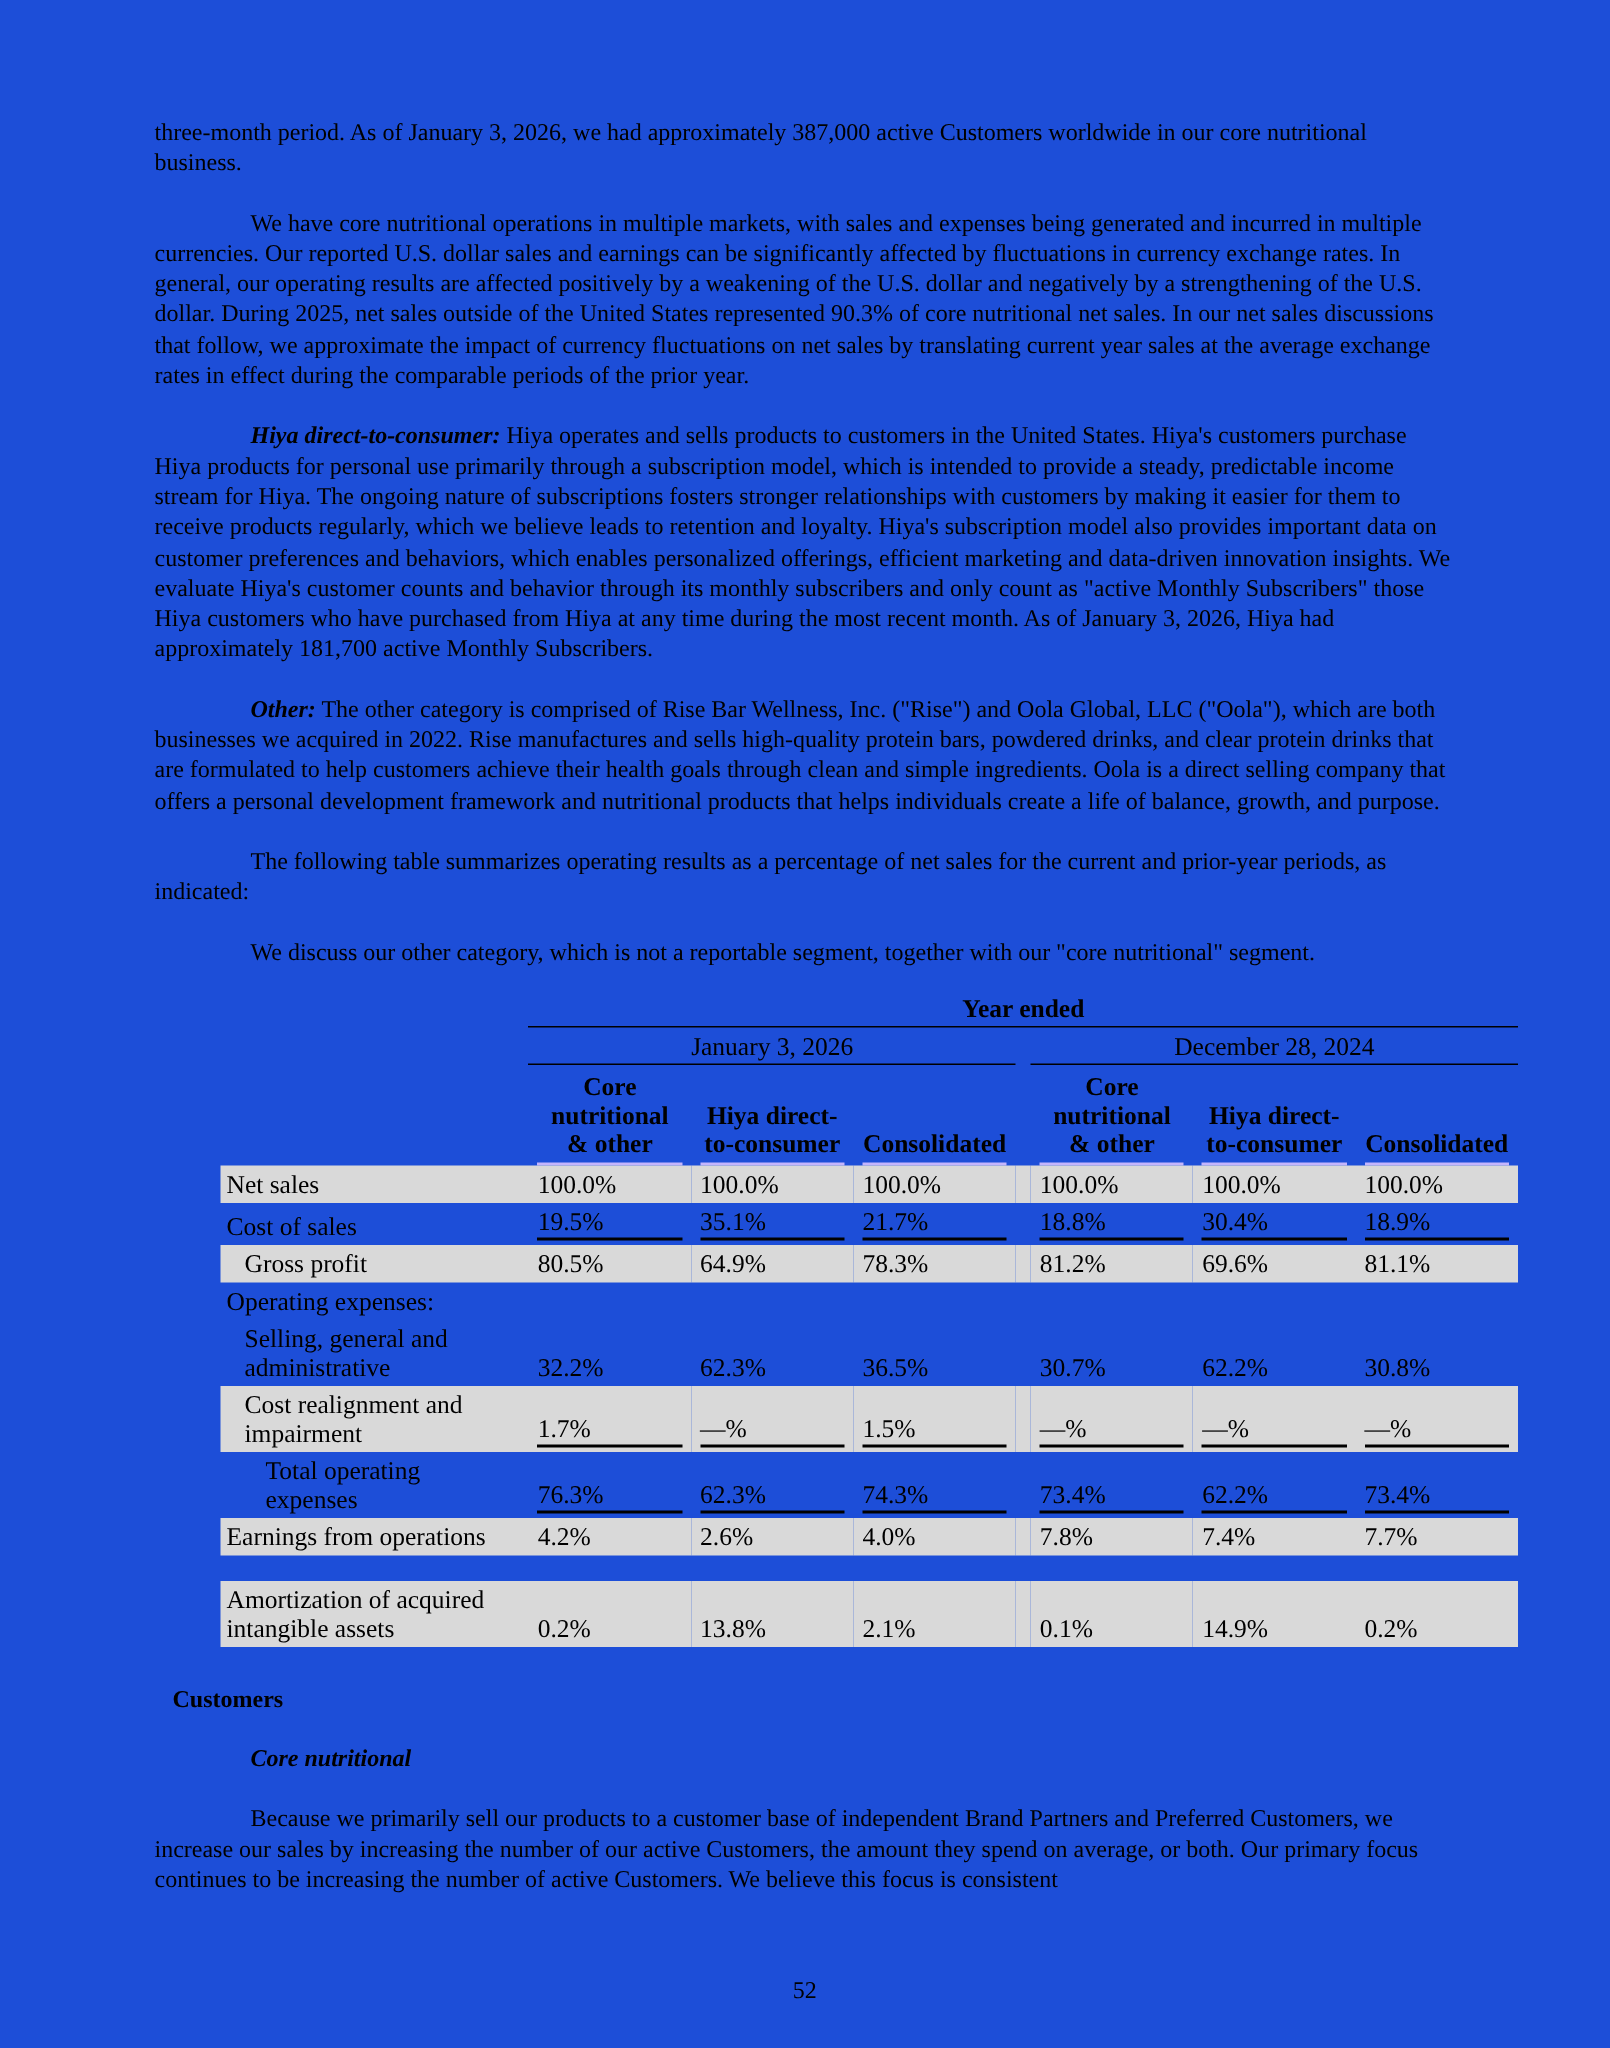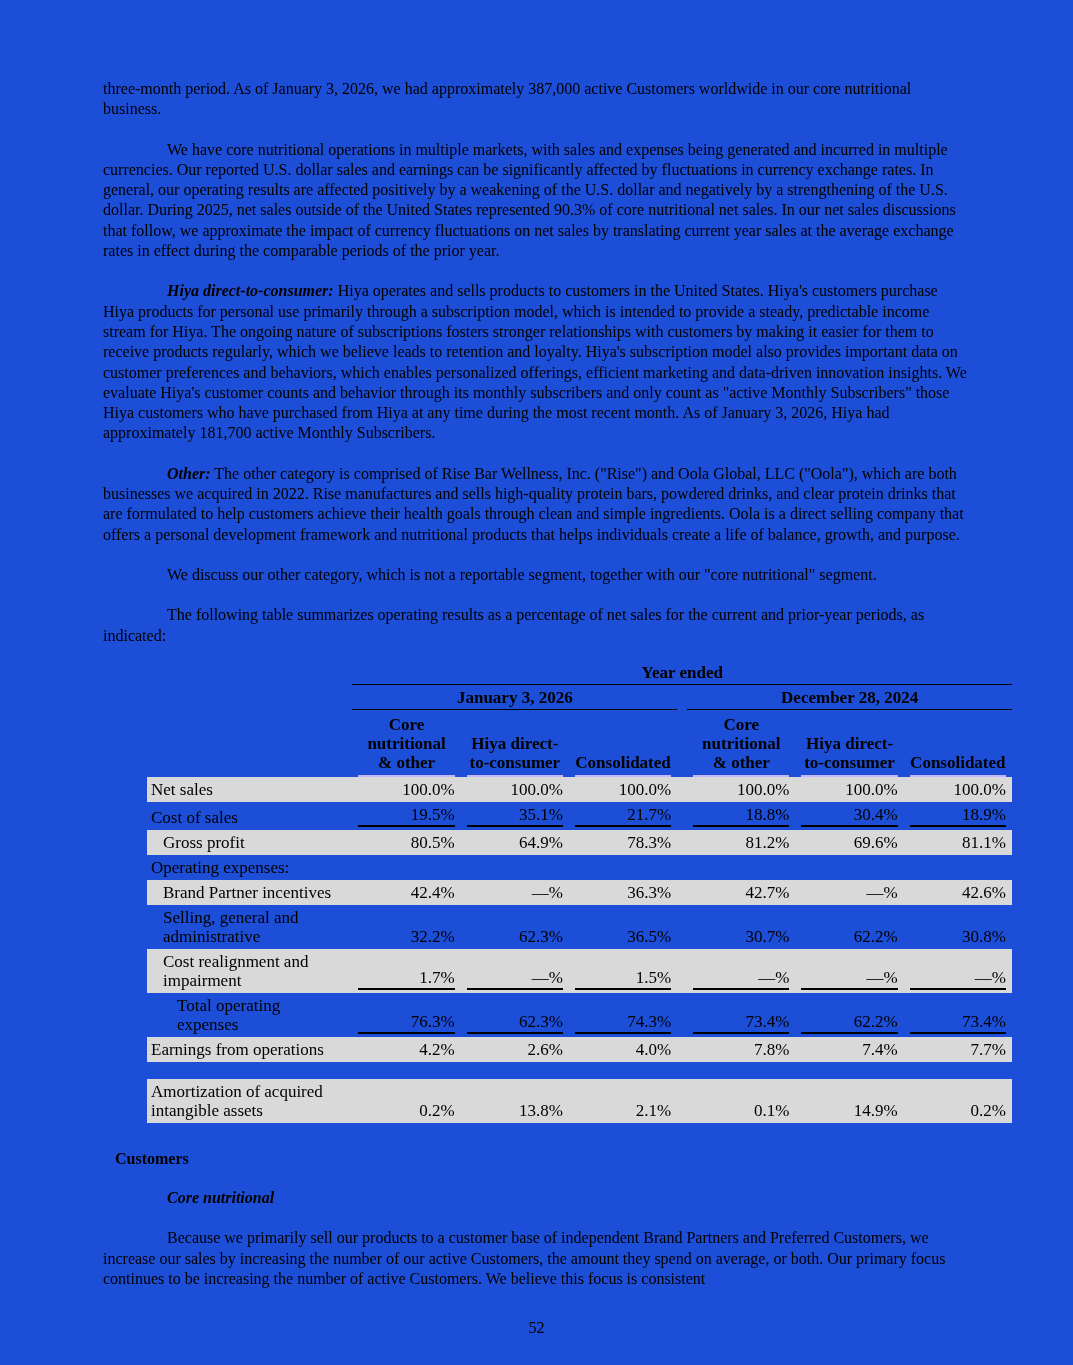--- a/index.html
+++ b/index.html
@@ -35,37 +35,37 @@
   col.c-label { width: 205px; }
   col.c-val   { width: 108px; }
   col.c-gap   { width: 10px;  }
   .ops th, .ops td { padding: 0; vertical-align: bottom; text-align: left; font-weight: normal; }
   th.yr {
     text-align: center; font-weight: bold;
     padding: 0 0 2px 0;
     border-bottom: 1.5px solid #000;
   }
   th.grp {
-    text-align: center; font-weight: bold;
+    text-align: center; font-weight: normal;
     padding: 3px 0 2px 0;
     border-bottom: 1.5px solid #000;
   }
   th.ch { padding-top: 5px; }
   th.ch .hl {
     margin: 0 6px;
     border-bottom: 2px solid #c4b5fd;
     text-align: center;
     font-weight: bold;
     padding-bottom: 3px;
   }
   .hline { display: block; }
   tr.shaded { background: #d9d9d9; }
   td.lab { padding: 3px 4px 3px 4px; }
   td.val { padding: 3px 0 3px 0; }
-  .vl { margin: 0 6px; text-align: right; }
+  .vl { margin: 0 6px; text-align: left; }
   tr.rule .vl { border-bottom: 2px solid #000; padding-bottom: 1px; }
   .i1 { padding-left: 12px; }
   .i2 { padding-left: 26px; }
   .lw150 { max-width: 150px; }
   .lw160 { max-width: 160px; }
   .lw125 { max-width: 125px; }
   .lw185 { max-width: 185px; }
   tr.gaprow td { height: 17px; }
 
   
@@ -86,23 +86,23 @@
 <div class="page">
 
   <p class="first">three-month period. As of January 3, 2026, we had approximately 387,000 active Customers worldwide in our core nutritional business.</p>
 
   <p class="ind">We have core nutritional operations in multiple markets, with sales and expenses being generated and incurred in multiple currencies. Our reported U.S. dollar sales and earnings can be significantly affected by fluctuations in currency exchange rates. In general, our operating results are affected positively by a weakening of the U.S. dollar and negatively by a strengthening of the U.S. dollar. During 2025, net sales outside of the United States represented 90.3% of core nutritional net sales. In our net sales discussions that follow, we approximate the impact of currency fluctuations on net sales by translating current year sales at the average exchange rates in effect during the comparable periods of the prior year.</p>
 
   <p class="ind"><span class="bi">Hiya direct-to-consumer:</span><span> Hiya operates and sells products to customers in the United States. Hiya's customers purchase Hiya products for personal use primarily through a subscription model, which is intended to provide a steady, predictable income stream for Hiya. The ongoing nature of subscriptions fosters stronger relationships with customers by making it easier for them to receive products regularly, which we believe leads to retention and loyalty. Hiya's subscription model also provides important data on customer preferences and behaviors, which enables personalized offerings, efficient marketing and data-driven innovation insights. We evaluate Hiya's customer counts and behavior through its monthly subscribers and only count as "active Monthly Subscribers" those Hiya customers who have purchased from Hiya at any time during the most recent month. As of January 3, 2026, Hiya had approximately 181,700 active Monthly Subscribers.</span></p>
 
   <p class="ind"><span class="bi">Other:</span><span> The other category is comprised of Rise Bar Wellness, Inc. ("Rise") and Oola Global, LLC ("Oola"), which are both businesses we acquired in 2022. Rise manufactures and sells high-quality protein bars, powdered drinks, and clear protein drinks that are formulated to help customers achieve their health goals through clean and simple ingredients. Oola is a direct selling company that offers a personal development framework and nutritional products that helps individuals create a life of balance, growth, and purpose.</span></p>
 
+  <p class="ind">The following table summarizes operating results as a percentage of net sales for the current and prior-year periods, as indicated:</p>
+
   <p class="ind">We discuss our other category, which is not a reportable segment, together with our "core nutritional" segment.</p>
-
-  <p class="ind">The following table summarizes operating results as a percentage of net sales for the current and prior-year periods, as indicated:</p>
 
   <div class="tablewrap">
     <table class="ops">
       <colgroup>
         <col class="c-label">
           <col class="c-val">
           <col class="c-val">
           <col class="c-val">
           <col class="c-gap">
           <col class="c-val">
@@ -242,44 +242,20 @@
             </td>
           <td class="val"></td>
           <td class="val"></td>
           <td class="val"></td>
           <td></td>
           <td class="val"></td>
           <td class="val"></td>
           <td class="val"></td>
         </tr>
 
-        <tr class="shaded">
-          <td class="lab">
-              <div class="i1">Brand Partner incentives</div>
-            </td>
-          <td class="val">
-              <div class="vl">42.4%</div>
-            </td>
-          <td class="val">
-              <div class="vl">—%</div>
-            </td>
-          <td class="val">
-              <div class="vl">36.3%</div>
-            </td>
-          <td></td>
-          <td class="val">
-              <div class="vl">42.7%</div>
-            </td>
-          <td class="val">
-              <div class="vl">—%</div>
-            </td>
-          <td class="val">
-              <div class="vl">42.6%</div>
-            </td>
-        </tr>
 
         <tr>
           <td class="lab">
               <div class="i1 lw150">Selling, general and administrative</div>
             </td>
           <td class="val">
               <div class="vl">32.2%</div>
             </td>
           <td class="val">
               <div class="vl">62.3%</div>

